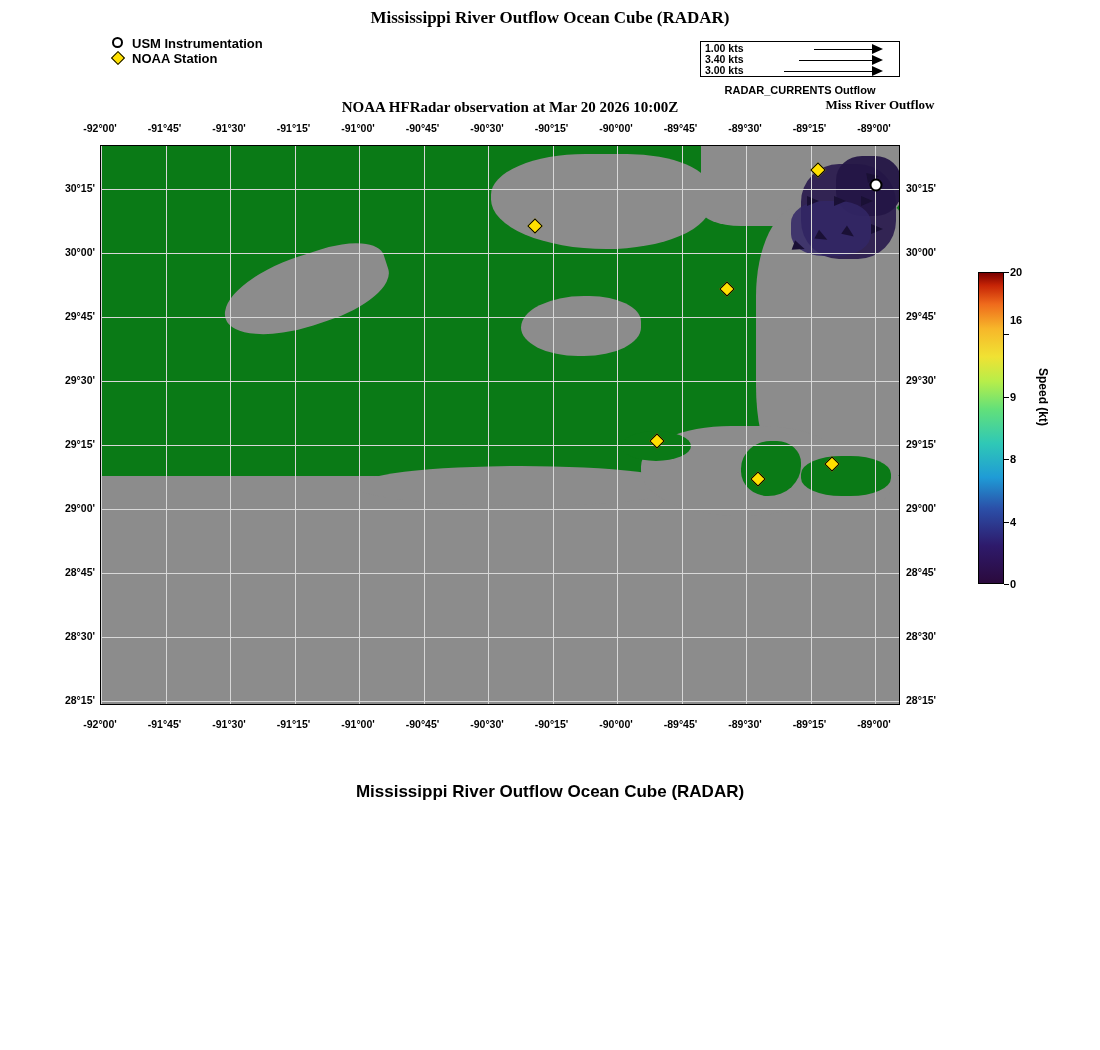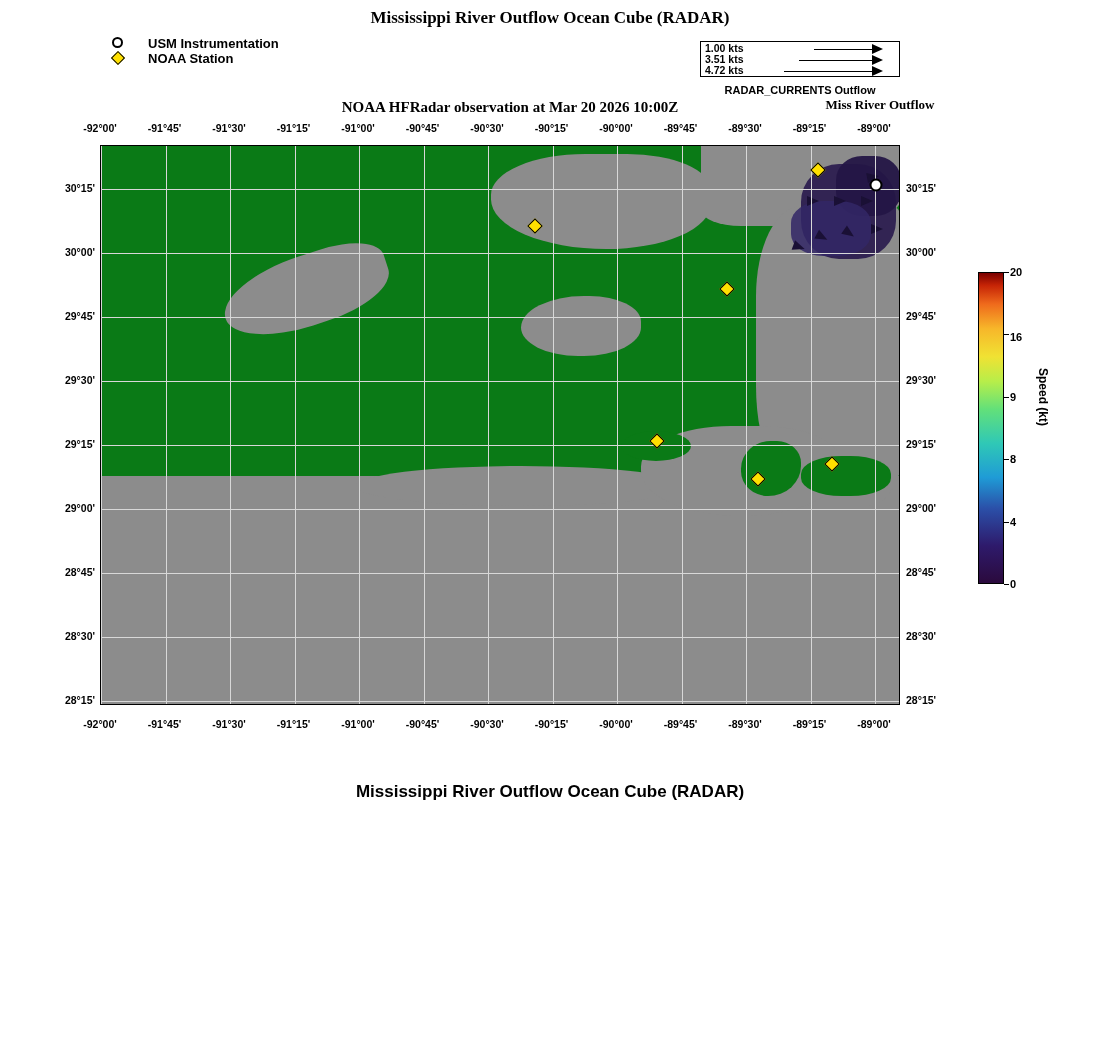--- a/index.html
+++ b/index.html
@@ -60,21 +60,21 @@
     position: absolute;
     left: 3px;
     top: 2px;
     width: 10px;
     height: 10px;
     background: #ffe000;
     border: 1.4px solid #000;
     transform: rotate(45deg);
     box-sizing: border-box;
   }
-  .legend-label { margin-left: 18px; }
+  .legend-label { margin-left: 2px; }
 
   
   #vector-key {
     top: 41px;
     left: 700px;
     width: 200px;
     height: 36px;
     border: 1.5px solid #000;
     background: #ffffff;
     box-sizing: border-box;
@@ -294,26 +294,26 @@
   </div>
 </div>
 
 <div class="abs" id="vector-key">
   <div class="vk-row" style="top:1px;text-align:center;">
     <span class="vk-label">1.00 kts</span>
     <span class="vk-shaft" style="left:113px; width:58px;"></span>
     <span class="vk-head" style="left:171px;"></span>
   </div>
   <div class="vk-row" style="top:12px;">
-    <span class="vk-label">3.51 kts</span>
+    <span class="vk-label">3.40 kts</span>
     <span class="vk-shaft" style="left:98px; width:73px;"></span>
     <span class="vk-head" style="left:171px;"></span>
   </div>
   <div class="vk-row" style="top:23px;">
-    <span class="vk-label">4.72 kts</span>
+    <span class="vk-label">3.00 kts</span>
     <span class="vk-shaft" style="left:83px; width:88px;"></span>
     <span class="vk-head" style="left:171px;"></span>
   </div>
 </div>
 <div class="abs" id="vector-key-caption">RADAR_CURRENTS Outflow</div>
 <div class="abs" id="region-label">Miss River Outflow</div>
 <div class="abs" id="obs-title">NOAA HFRadar observation at Mar 20 2026 10:00Z</div>
 
 <div class="abs" id="map-plot">
   <div id="map-clip">
@@ -432,18 +432,18 @@
   <div class="cb-tick" style="top:312px;"></div>
   <div class="cb-tick" style="top:249.6px;"></div>
   <div class="cb-tick" style="top:187.2px;"></div>
   <div class="cb-tick" style="top:124.8px;"></div>
   <div class="cb-tick" style="top:62.4px;"></div>
   <div class="cb-tick" style="top:0px;"></div>
   <div class="cb-tick-label" style="top:312px;">0</div>
   <div class="cb-tick-label" style="top:249.6px;">4</div>
   <div class="cb-tick-label" style="top:187.2px;">8</div>
   <div class="cb-tick-label" style="top:124.8px;">9</div>
-  <div class="cb-tick-label" style="top:65px;">16</div>
+  <div class="cb-tick-label" style="top:48px;">16</div>
   <div class="cb-tick-label" style="top:0px;">20</div>
   <div id="colorbar-title">Speed (kt)</div>
 </div>
 
 <div class="abs" id="footer-title">Mississippi River Outflow Ocean Cube (RADAR)</div>
 
 </body></html>

